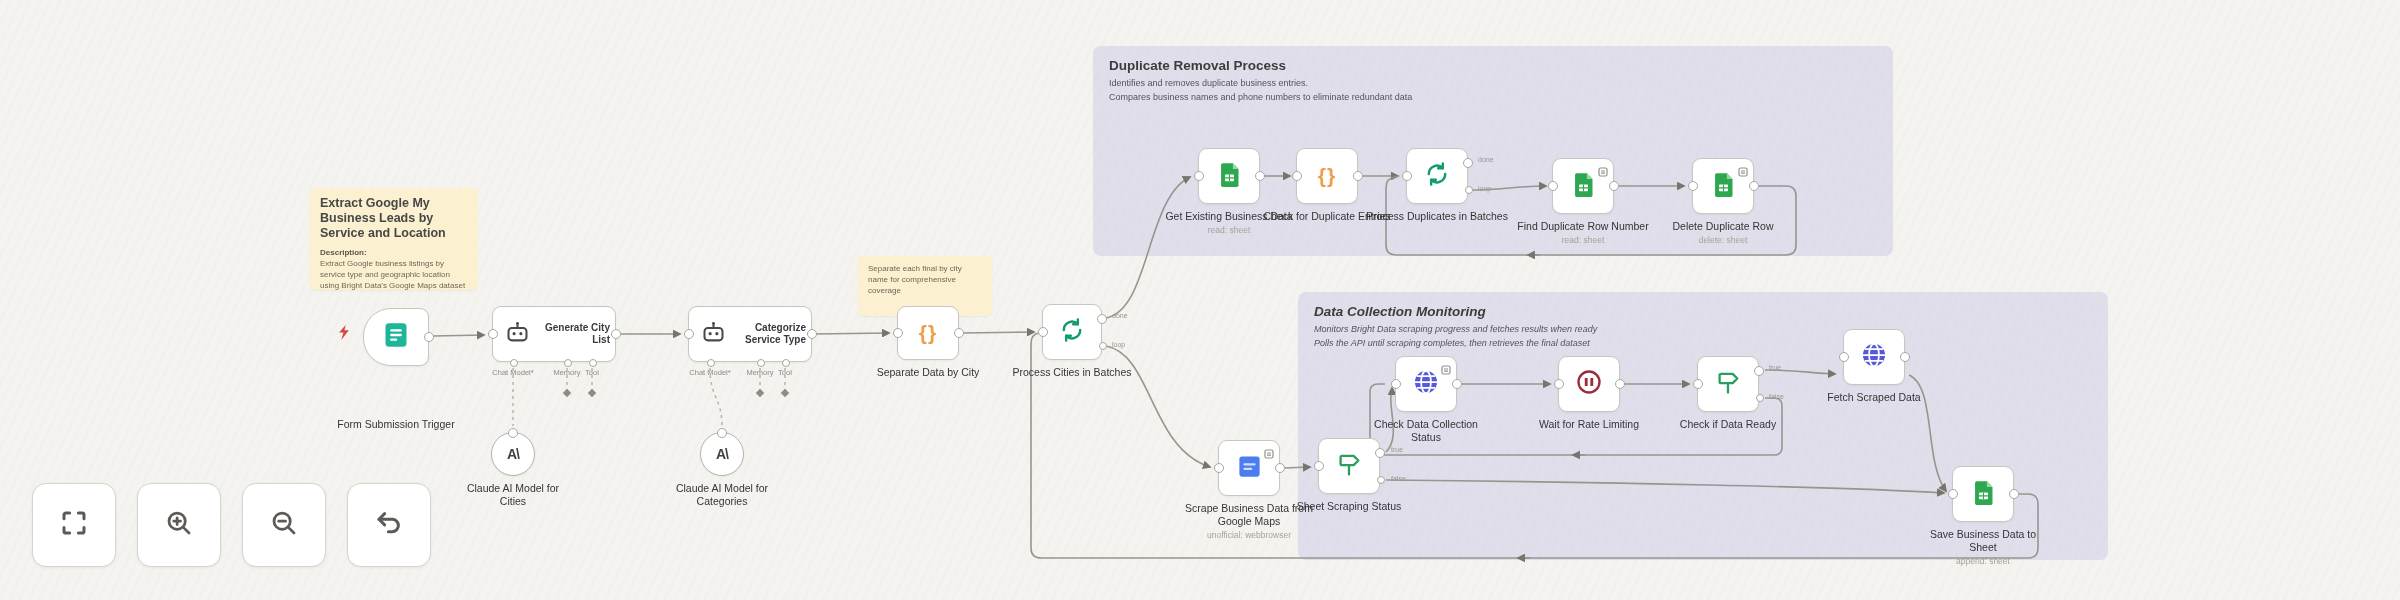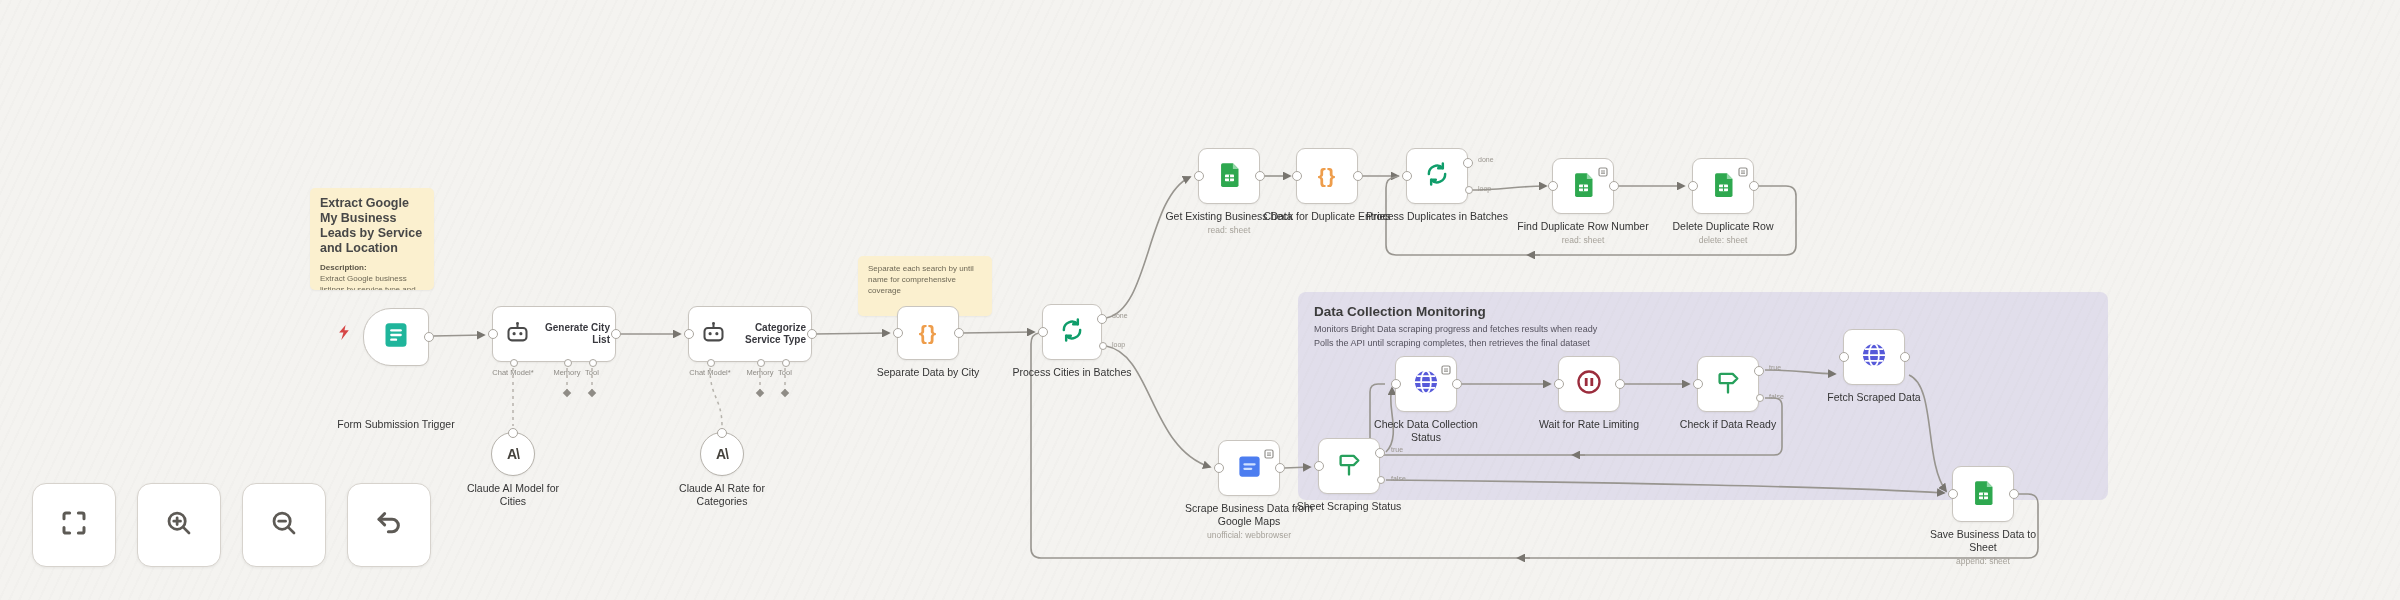--- a/index.html
+++ b/index.html
@@ -67,33 +67,38 @@
   .toolbar { position:absolute; left:32px; top:483px; display:flex; gap:21px; z-index:5; }
   .tbtn { width:84px; height:84px; background:#fff; border:1px solid #d7d3cd; border-radius:14px;
           display:flex; align-items:center; justify-content:center; cursor:pointer;
           box-shadow:0 1px 3px rgba(0,0,0,0.06); }
 </style>
 </head>
 <body>
 
 <div id="canvas">
 
-  <div class="zone" style="left:1298px; top:292px; width:810px; height:208px;">
+  <div class="zone" style="left:1093px; top:46px; width:800px; height:210px;">
+    <div class="zone-title">Duplicate Removal Process</div>
+    <div class="zone-line">Identifies and removes duplicate business entries.</div>
+    <div class="zone-line">Compares business names and phone numbers to eliminate redundant data</div>
+  </div>
+  <div class="zone" style="left:1298px; top:292px; width:810px; height:268px;font-style:italic;">
     <div class="zone-title">Data Collection Monitoring</div>
     <div class="zone-line">Monitors Bright Data scraping progress and fetches results when ready</div>
     <div class="zone-line">Polls the API until scraping completes, then retrieves the final dataset</div>
   </div>
 
-  <div class="sticky" style="left:310px; top:188px; width:124px; height:102px;">
+  <div class="sticky" style="left:310px; top:188px; width:168px; height:102px;">
     <div class="sticky-title">Extract Google My Business Leads by Service and Location</div>
     <div class="sticky-desc">Description:</div>
     <div class="sticky-body">Extract Google business listings by service type and geographic location using Bright Data's Google Maps dataset</div>
   </div>
   <div class="sticky" style="left:858px; top:256px; width:134px; height:60px;">
-    <div class="sticky-body">Separate each search by until name for comprehensive coverage</div>
+    <div class="sticky-body">Separate each final by city name for comprehensive coverage</div>
   </div>
 
   <svg class="wires" width="2400" height="600">
     <defs>
       <marker id="arr" viewBox="0 0 10 10" refX="8" refY="5" markerWidth="5.5" markerHeight="5.5" orient="auto-start-reverse">
         <path d="M0,0 L10,5 L0,10 z" fill="#78756f"></path>
       </marker>
     </defs>
     <g fill="none" stroke="#98958f" stroke-width="1.6">
       <path d="M433,336 L484,335" marker-end="url(#arr)"></path>
@@ -215,21 +220,21 @@
       </div>
     <div class="meta" style="top:50px; width:100px;">
         <div class="nlabel">Claude AI Model for Cities</div>
       </div>
   </div>
   <div class="node" style="left:700px; top:432px;">
     <div class="circle">
         <span class="a-glyph">A\</span>
       </div>
     <div class="meta" style="top:50px; width:100px;">
-        <div class="nlabel">Claude AI Rate for Categories</div>
+        <div class="nlabel">Claude AI Model for Categories</div>
       </div>
   </div>
 
   <div class="node" style="left:897px; top:306px;">
     <div class="box" style="width:62px; height:54px;">
         <span class="code-glyph">{}</span>
       </div>
     <div class="meta" style="top:60px;">
         <div class="nlabel">Separate Data by City</div>
       </div>

